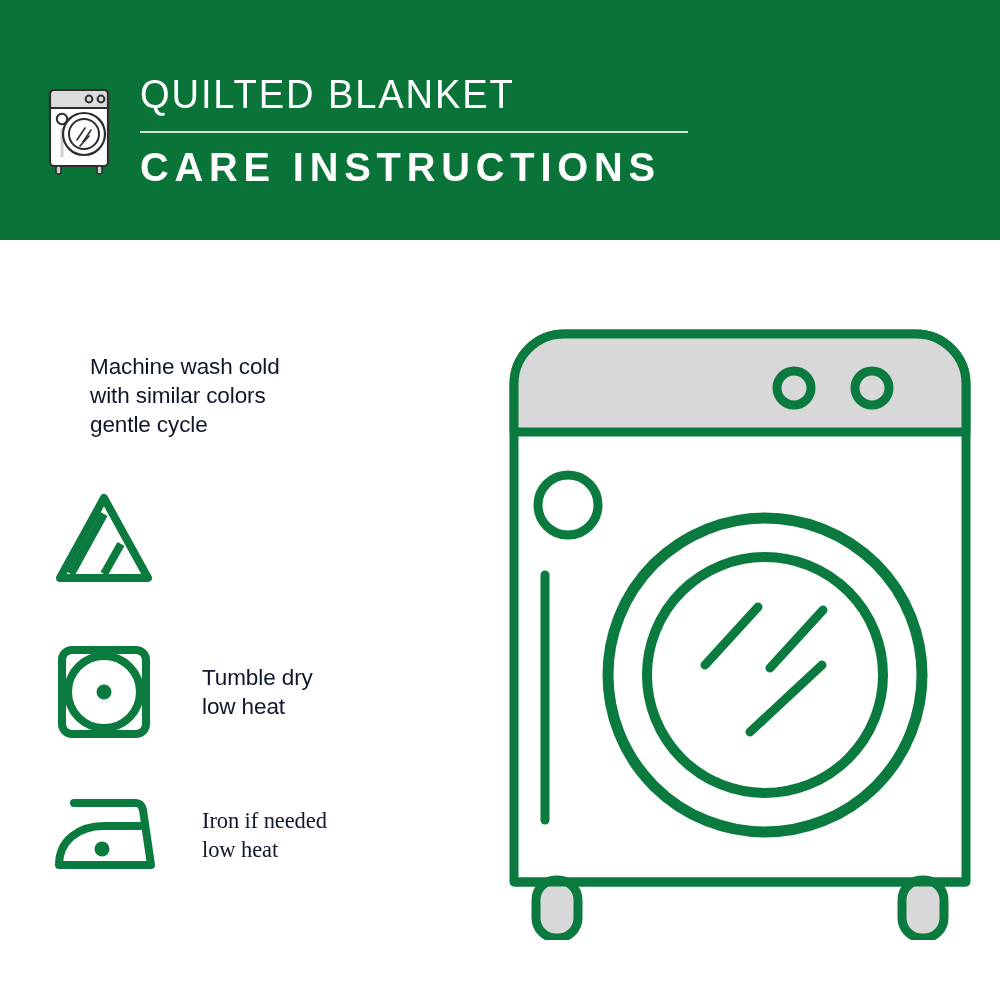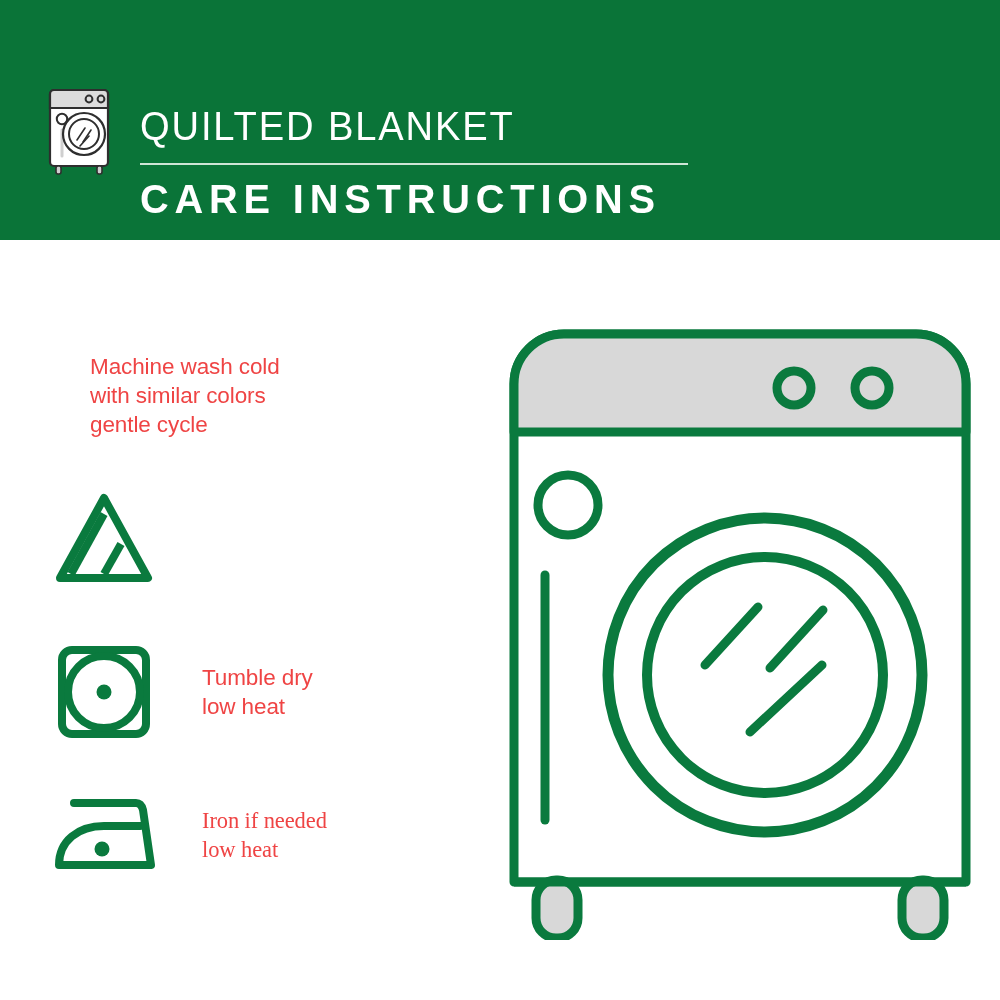--- a/index.html
+++ b/index.html
@@ -14,21 +14,21 @@
   
   .header {
     position:absolute; left:0; top:0; width:1000px; height:240px;
     background:#0a7438;
   }
   .header-inner {
     position:absolute; left:44px; top:68px;
     display:flex; align-items:flex-start;
   }
   .header-logo { width:72px; height:106px; flex:none; margin-right:24px; margin-top:4px;}
-  .header-texts { padding-top:2px;margin-top:32px; }
+  .header-texts { padding-top:2px; }
   .title-main {
     color:#ffffff;
     font-size:41px;
     line-height:48px;
     letter-spacing:2.0px;
     font-weight:300;
     white-space:nowrap;
     transform:scaleX(0.93);
     transform-origin:left center;
   }
@@ -54,21 +54,21 @@
     display:flex; align-items:center;
   }
   .care-row.r0 { top:112px; }
   .care-row.r1 { top:250px; }
   .care-row.r2 { top:404px; }
   .care-row.r3 { top:555px;font-family:Liberation Serif, serif; }
 
   .care-icon { width:112px; flex:none; display:flex; align-items:center; justify-content:center; }
   .care-text {
     margin-left:42px;
-    color:#ef4444;
+    color:#0f172a;
     font-size:22.5px;
     line-height:29px;
     letter-spacing:-0.1px;
     white-space:pre-line;
   }
 
   
   .machine { position:absolute; left:500px; top:320px; width:480px; height:620px; }
 </style>
 </head>

